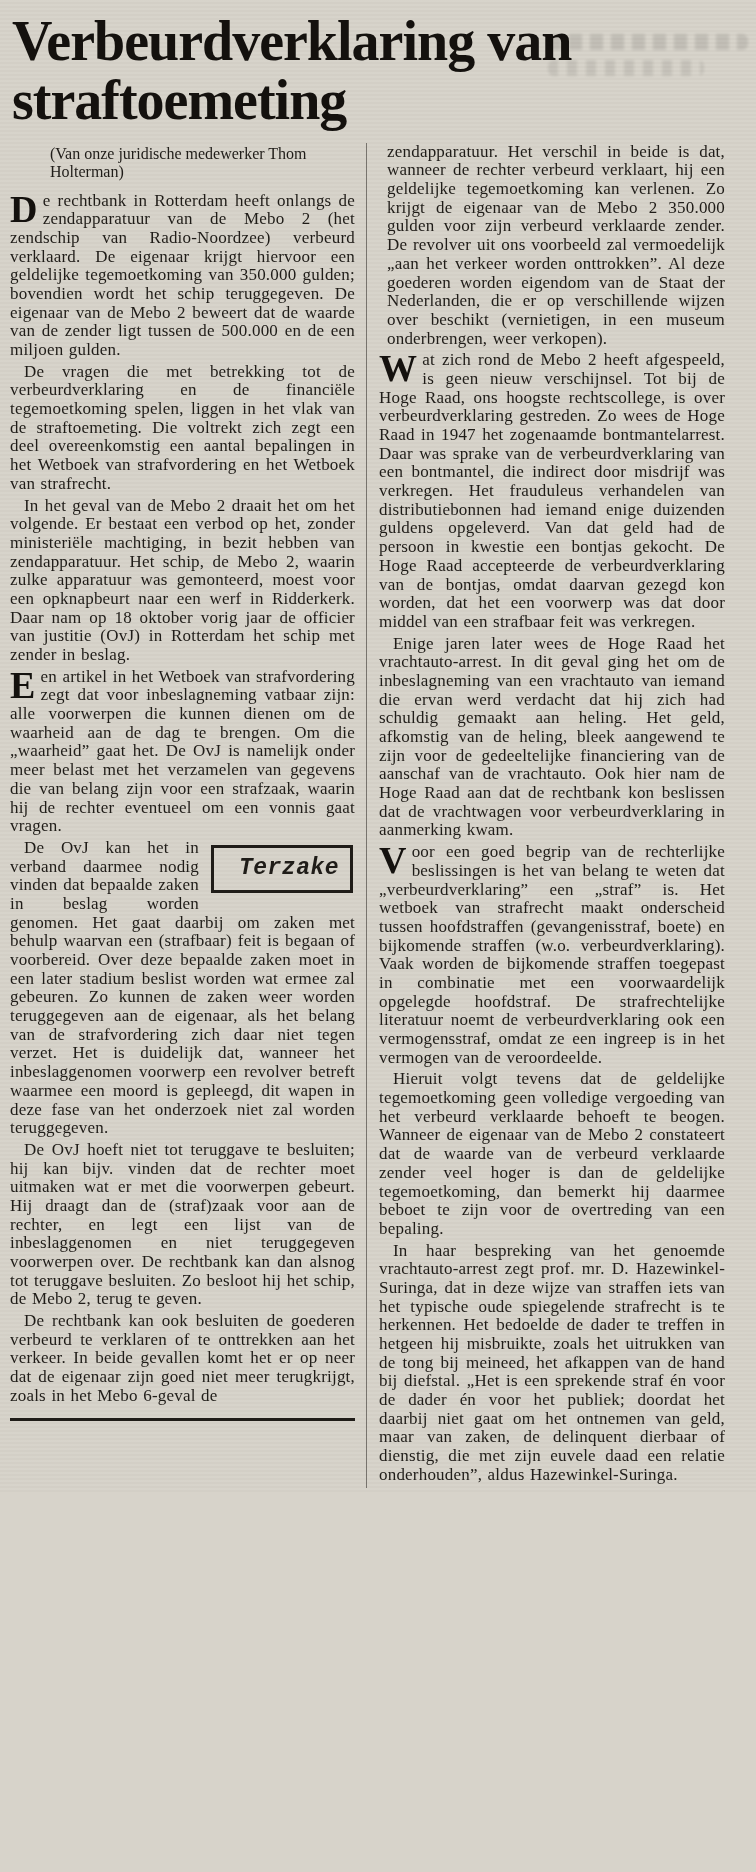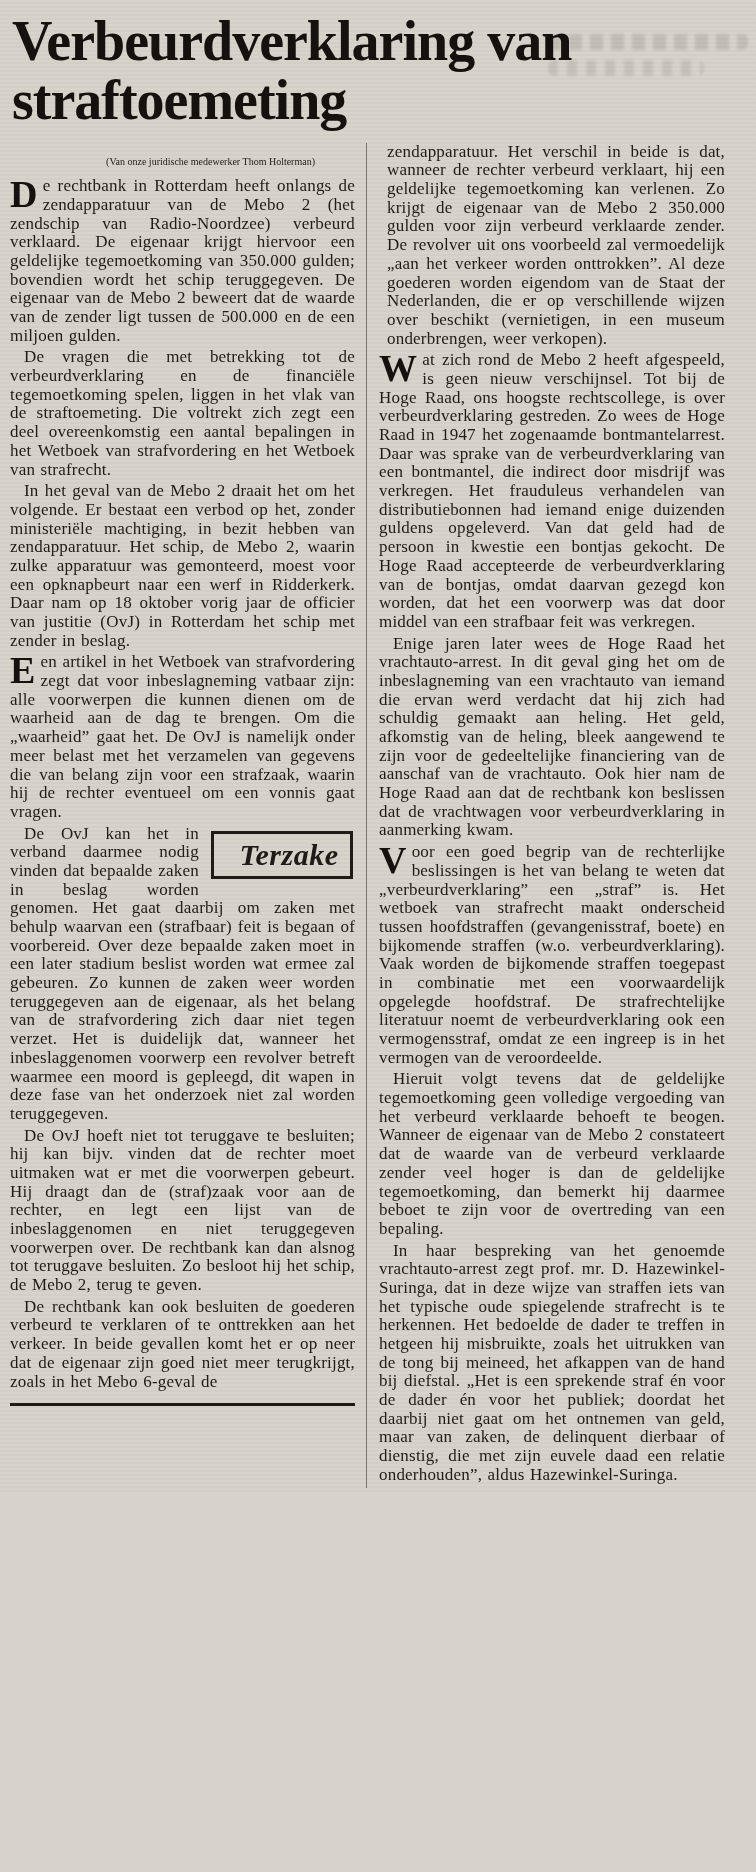--- a/index.html
+++ b/index.html
@@ -44,25 +44,25 @@
     box-sizing: border-box;
     width: 356px;
   }
   .col-left  { padding-right: 11px; }
   .col-right { padding-left: 12px; width: 358px; }
   .column-divider {
     width: 1px;
     background: rgba(25,22,18,0.5);
   }
   .byline {
-    text-align: right;
-    font-size: 10px;
+    text-align: left;
+    font-size: 16px;
     line-height: 1.15;
     max-width: 265px;
-    margin: 13px auto 10px auto;
+    margin: 2px auto 10px auto;
   }
   .para {
     font-size: 17px;
     line-height: 1.1;
     letter-spacing: 0.2px;
     word-spacing: 1px;
     text-align: justify;
     text-indent: 14px;
     margin: 0 0 3px 0;
     hyphens: auto;
@@ -82,22 +82,23 @@
     box-sizing: border-box;
     width: 142px;
     height: 48px;
     border: 3px solid #1f1c18;
     margin: 6px 2px 6px 12px;
     display: flex;
     align-items: center;
     justify-content: center;
     font-weight: bold;
     font-style: italic;
-    font-size: 30px;
+    font-size: 23px;
     letter-spacing: 0.5px;
+    font-family: Liberation Mono, monospace;
   }
   .end-rule {
     height: 3px;
     background: #1f1c18;
     margin-top: 12px;
     width: 100%;
   }
   .bleed {
     position: absolute;
     top: 34px;

